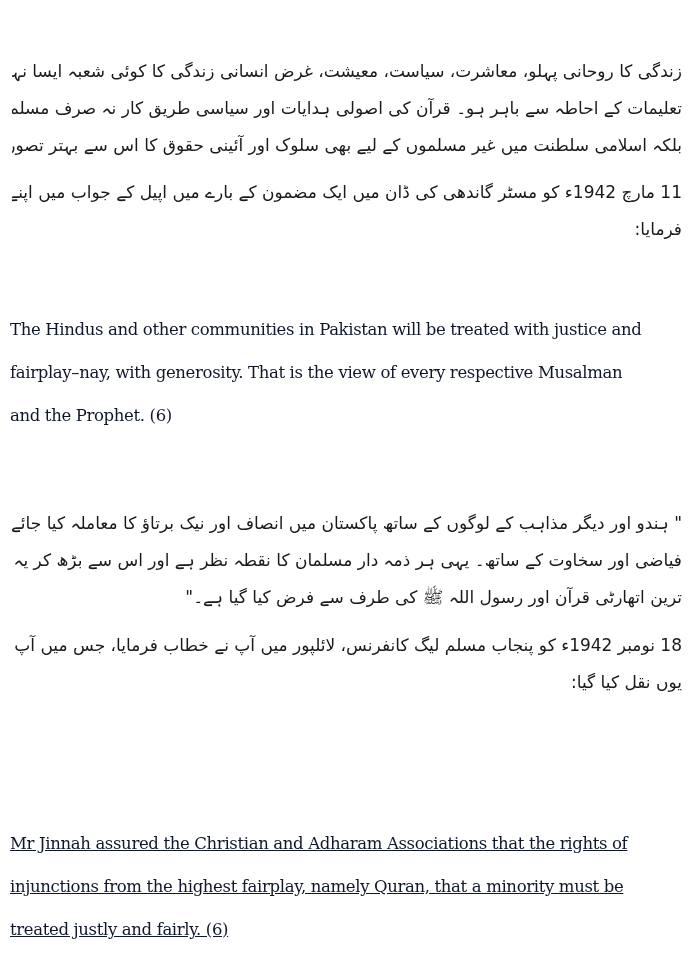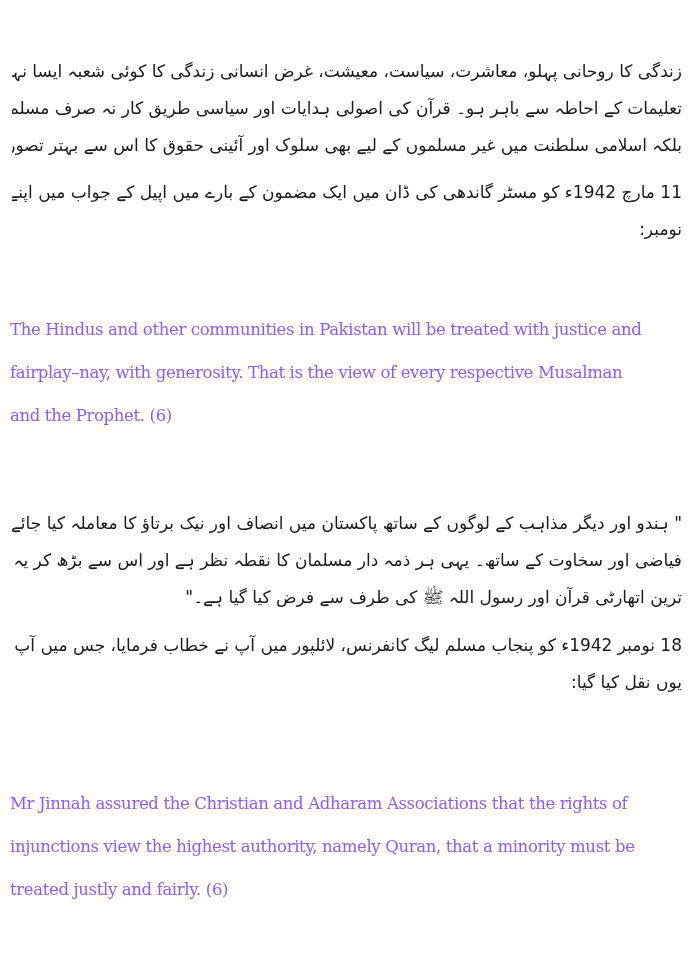--- a/index.html
+++ b/index.html
@@ -6,56 +6,56 @@
   body { width: 700px; height: 969px; position: relative; overflow: hidden; color: #1a1a1a; }
   .urdu {
     position: absolute; right: 18px; left: 12px;
     direction: rtl; text-align: justify; text-align-last: right;
     font-family: "DejaVu Sans", sans-serif; font-size: 17px; line-height: 37px;
     margin: 0;
   }
   .eng {
     position: absolute; left: 10px; right: 14px;
     font-family: "DejaVu Serif", serif; font-size: 16.5px; line-height: 43px;
-    letter-spacing: -0.35px; margin: 0; color: #8b5cf6;
+    letter-spacing: -0.35px; margin: 0; color: #0f172a;
   }
   .line { display: block; white-space: nowrap; overflow: hidden; }
 </style>
 </head>
 <body>
 
 <div>
 
   <p class="urdu" style="top:53px;">
     <span class="line">زندگی کا روحانی پہلو، معاشرت، سیاست، معیشت، غرض انسانی زندگی کا کوئی شعبہ ایسا نہیں ہے جو قرآن مجید کی</span>
     <span class="line">تعلیمات کے احاطہ سے باہر ہو۔ قرآن کی اصولی ہدایات اور سیاسی طریق کار نہ صرف مسلمانوں کے لیے بہترین ہیں،</span>
     <span class="line">بلکہ اسلامی سلطنت میں غیر مسلموں کے لیے بھی سلوک اور آئینی حقوق کا اس سے بہتر تصور ممکن نہیں"۔ (4)</span>
   </p>
 
   <p class="urdu" style="top:174px;">
     <span class="line">11 مارچ 1942ء کو مسٹر گاندھی کی ڈان میں ایک مضمون کے بارے میں اپیل کے جواب میں اپنے بیان میں</span>
-    <span class="line">نومبر:</span>
+    <span class="line">فرمایا:</span>
   </p>
 
   <p class="eng" style="top:308px;">
     <span class="line">The Hindus and other communities in Pakistan will be treated with justice and</span>
     <span class="line">fairplay–nay, with generosity. That is the view of every respective Musalman</span>
     <span class="line">and the Prophet. (6)</span>
   </p>
 
   <p class="urdu" style="top:505px;">
     <span class="line">" ہندو اور دیگر مذاہب کے لوگوں کے ساتھ پاکستان میں انصاف اور نیک برتاؤ کا معاملہ کیا جائے گا۔ یہی نہیں بلکہ</span>
     <span class="line">فیاضی اور سخاوت کے ساتھ۔ یہی ہر ذمہ دار مسلمان کا نقطہ نظر ہے اور اس سے بڑھ کر یہ کہ ہم پر سب سے اعلیٰ</span>
     <span class="line">ترین اتھارٹی قرآن اور رسول اللہ ﷺ کی طرف سے فرض کیا گیا ہے۔"</span>
   </p>
 
   <p class="urdu" style="top:627px;">
     <span class="line">18 نومبر 1942ء کو پنجاب مسلم لیگ کانفرنس، لائلپور میں آپ نے خطاب فرمایا، جس میں آپ کے ایک بیان کو</span>
     <span class="line">یوں نقل کیا گیا:</span>
   </p>
 
-  <p class="eng" style="top:782px;">
+  <p class="eng" style="top:822px;text-decoration:underline;">
     <span class="line">Mr Jinnah assured the Christian and Adharam Associations that the rights of</span>
-    <span class="line">injunctions view the highest authority, namely Quran, that a minority must be</span>
+    <span class="line">injunctions from the highest fairplay, namely Quran, that a minority must be</span>
     <span class="line">treated justly and fairly. (6)</span>
   </p>
 
 </div>
 
 </body></html>

